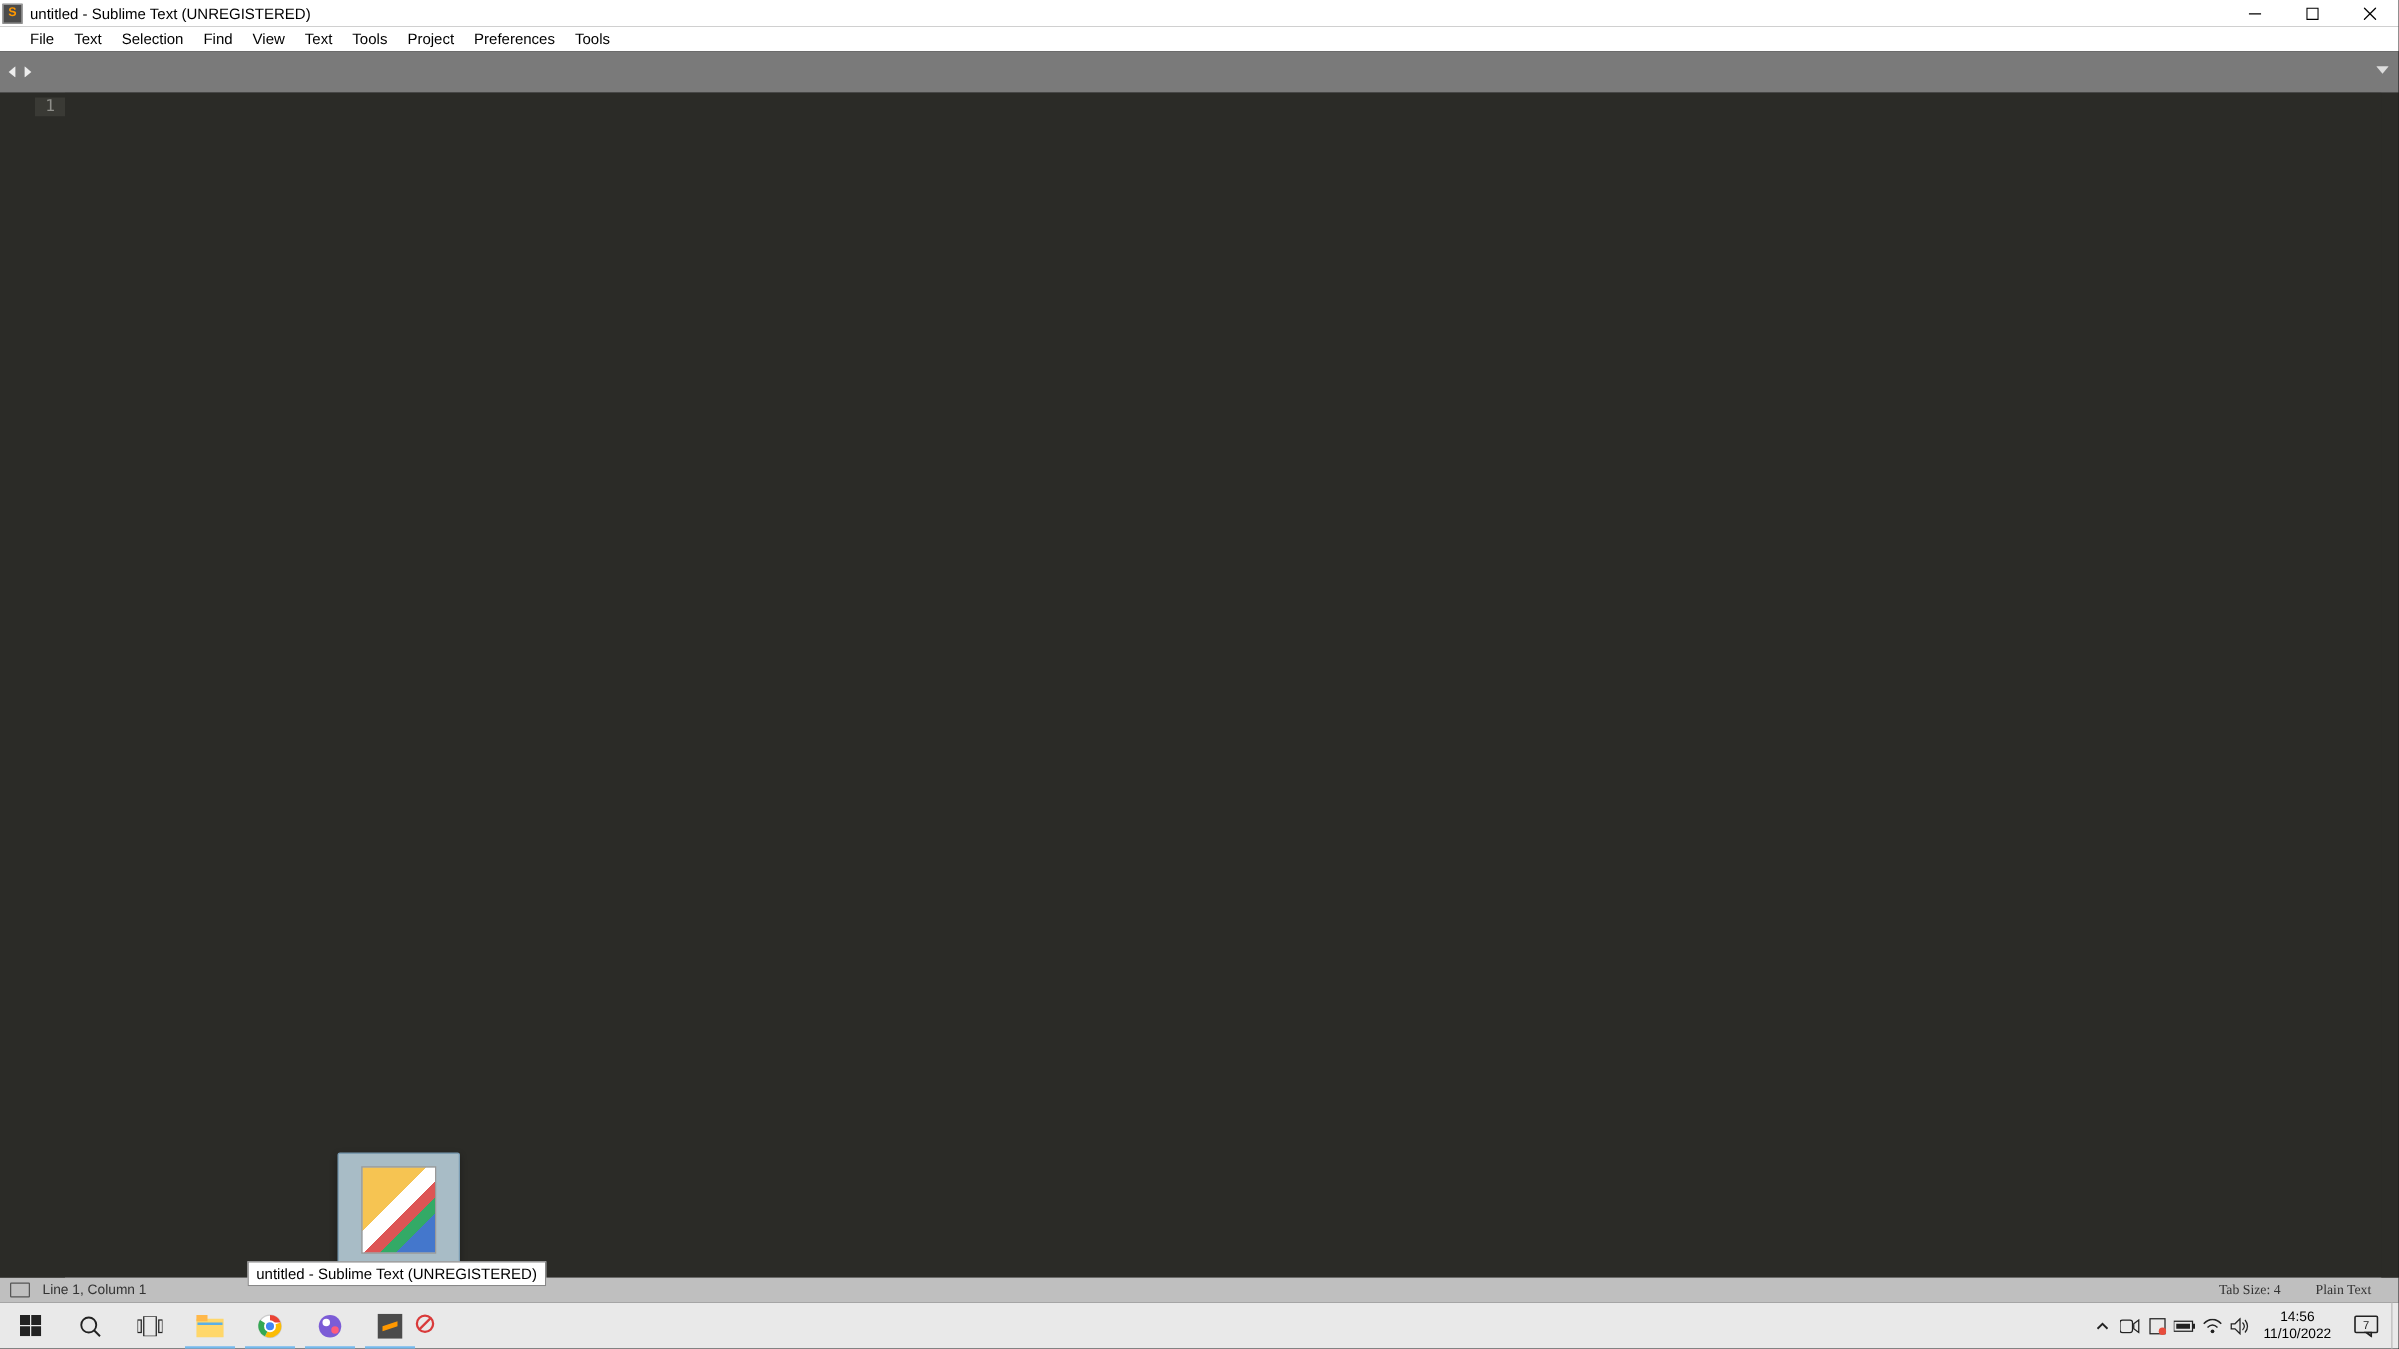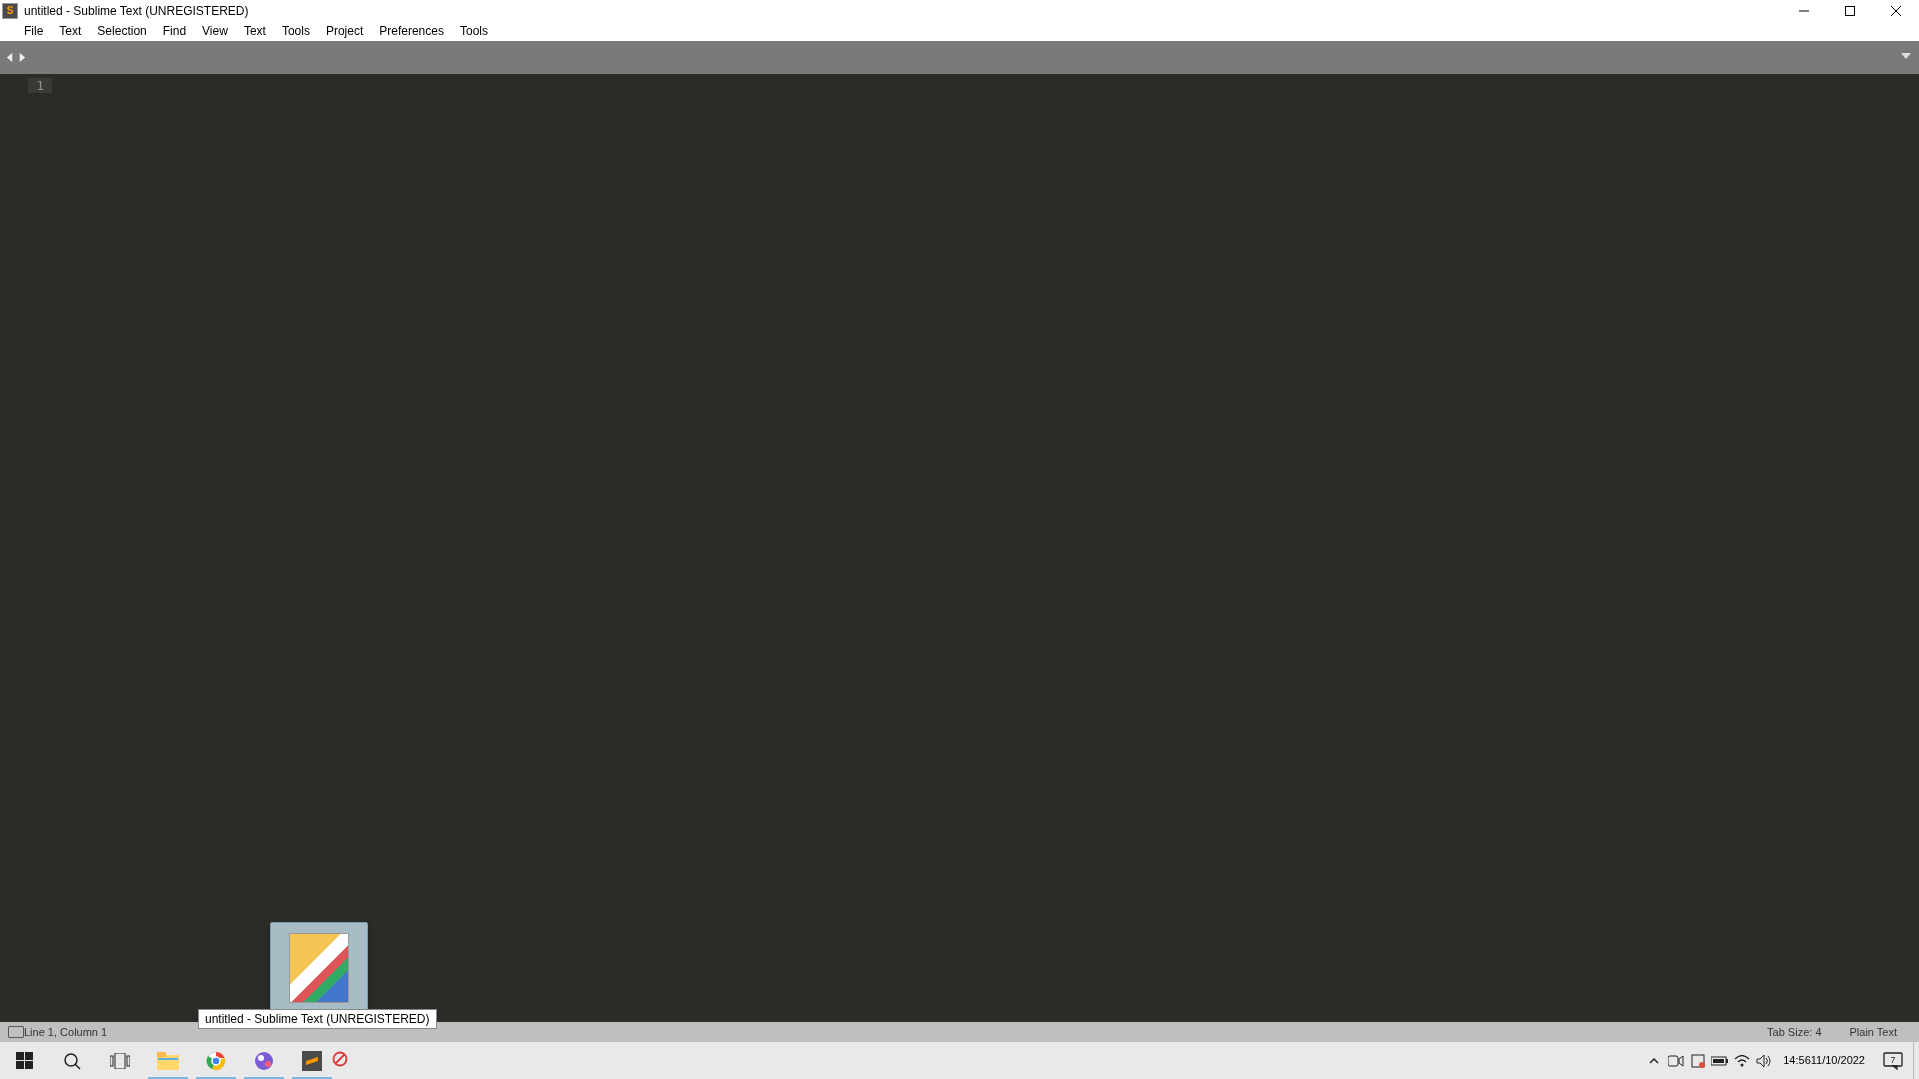--- a/index.html
+++ b/index.html
@@ -34,33 +34,33 @@
 
 
 .thumb-preview { position: absolute; left: 270px; bottom: 57px; width: 98px; height: 100px; background: #a8bcc6; border: 1px solid #7a9db5; border-radius: 2px; padding: 4px; display: flex; flex-direction: column; align-items: center; box-shadow: 0 2px 6px rgba(0,0,0,.3); }
 .thumb-preview .thumb-img { width: 60px; height: 70px; background: linear-gradient(135deg,#f6c452 0 40%,#fff 40% 55%,#d55 55% 65%,#3a6 65% 75%,#47c 75% 100%); border: 1px solid #999; margin-top: 6px; }
 .thumb-tooltip { position: absolute; left: 198px; bottom: 50px; background: #fff; border: 1px solid #888; padding: 2px 6px; font-size: 12px; color: #000; z-index: 20; }
 .no-drop { position: absolute; left: 332px; bottom: 12px; width: 16px; height: 16px; z-index: 30; }
 .no-drop svg { width: 16px; height: 16px; }
 
 
 .statusbar { height: 20px; background: #bfbfbf; display: flex; align-items: center; font-size: 11px; color: #333; padding: 0 8px; }
-.statusbar .status-left { display: flex; align-items: center; gap: 0; }
+.statusbar .status-left { display: flex; align-items: center; gap: 10px; }
 .statusbar .status-left .panel-icon { width: 16px; height: 12px; border: 1px solid #555; border-radius: 1px; }
 .statusbar .spacer { flex: 1; }
-.statusbar .status-item { padding: 0 14px; }
+.statusbar .status-item { padding: 0 14px; font-family: Liberation Serif, serif; }
 
 
 .taskbar { height: 37px; background: #e9e9e9; display: flex; align-items: center; position: relative; }
 .taskbar .tb-left { display: flex; align-items: center; height: 100%; }
 .taskbar .tb-btn { width: 48px; height: 100%; display: flex; align-items: center; justify-content: center; position: relative; }
 .taskbar .tb-btn.running::after { content: ""; position: absolute; bottom: 0; left: 4px; right: 4px; height: 2px; background: #76b9ed; }
 .taskbar .tb-right { position: absolute; right: 0; display: flex; align-items: center; height: 100%; }
 .taskbar .tray-icon { width: 22px; height: 100%; display: flex; align-items: center; justify-content: center; }
-.taskbar .clock { display: flex; flex-direction: row; align-items: center; justify-content: center; font-size: 11px; color: #000; padding: 0 8px; line-height: 13px; }
+.taskbar .clock { display: flex; flex-direction: column; align-items: center; justify-content: center; font-size: 11px; color: #000; padding: 0 8px; line-height: 13px; }
 .taskbar .notif { width: 40px; display: flex; align-items: center; justify-content: center; }
 
 svg { display: block; }
 </style>
 </head>
 <body>
 
 <div class="titlebar">
   <div class="app-icon">
       <span>S</span>

